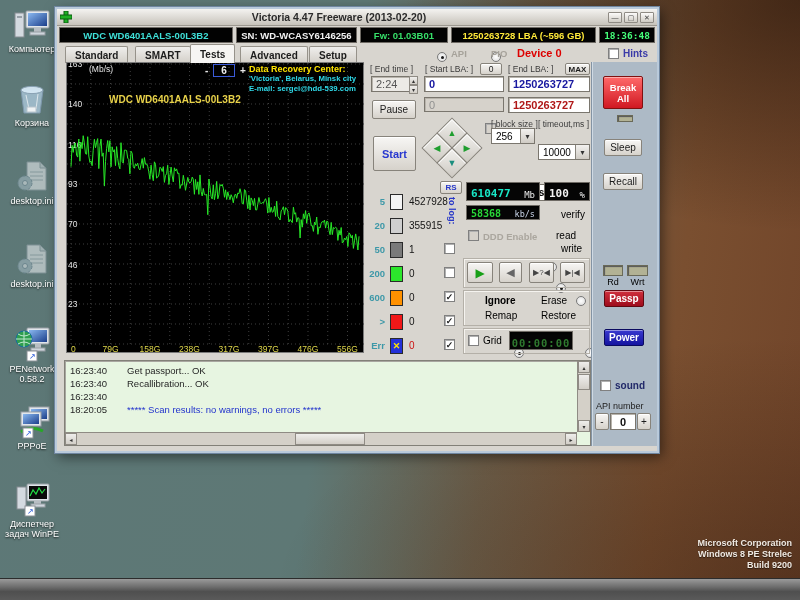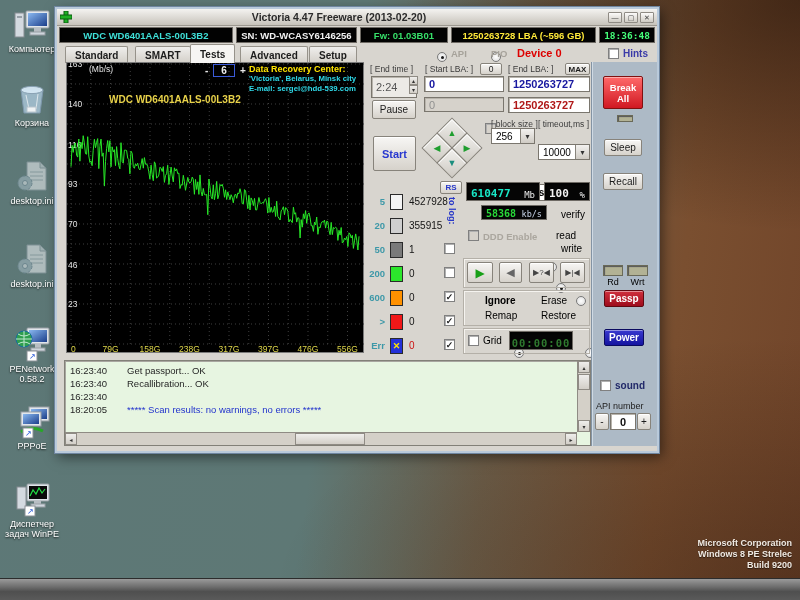--- a/index.html
+++ b/index.html
@@ -320,21 +320,21 @@
       <div class="gmodel">WDC WD6401AALS-00L3B2</div>
     </div>
 
     
     <div class="blbl a" style="left:313px;top:55px">[ End time ]</div>
     <div class="blbl a" style="left:368px;top:55px">[ Start LBA: ]</div>
     <div class="btn a" style="left:423px;top:54px;width:22px;height:12px;font-size:8.5px">0</div>
     <div class="blbl a" style="left:451px;top:55px">[ End LBA: ]</div>
     <div class="btn a" style="left:508px;top:54px;width:25px;height:12px;font-size:8px;font-weight:bold">MAX</div>
 
-    <div class="inp a" style="left:314px;top:67px;width:46px;height:22px;background:#eceae6;color:#555;font-weight:normal">2:24</div>
+    <div class="inp a" style="left:314px;top:67px;width:46px;height:16px;background:#eceae6;color:#555;font-weight:normal">2:24</div>
     <div class="a" style="left:352px;top:67px;width:9px;height:16px;display:flex;flex-direction:column">
       <div class="sb" style="flex:1">▴</div>
       <div class="sb" style="flex:1">▾</div>
     </div>
     <div class="inp a" style="left:367px;top:67px;width:80px;height:16px;color:#1818a0">0</div>
     <div class="inp a" style="left:451px;top:67px;width:82px;height:16px;color:#1818a0">1250263727</div>
 
     <div class="btn a" style="left:315px;top:91px;width:44px;height:19px">Pause</div>
     <div class="inp a" style="left:367px;top:88px;width:80px;height:15px;background:#d6d2cb;color:#909090;font-weight:normal">0</div>
     <div class="inp a" style="left:451px;top:88px;width:82px;height:16px;color:#b01818">1250263727</div>
@@ -414,21 +414,21 @@
 
     
     <div class="lcd a" style="left:409px;top:173px;width:74px;height:19px">
       <span style="color:#18e8c8;font-weight:bold;font-size:11px;flex:1">610477</span>
       <span style="color:#e8e8e8;font-size:9px">Mb</span>
     </div>
     <div class="lcd a" style="left:487px;top:173px;width:46px;height:19px">
       <span style="color:#f2f2f2;font-weight:bold;font-size:11px;flex:1">100</span>
       <span style="color:#f2f2f2;font-size:9px">%</span>
     </div>
-    <div class="lcd a" style="left:424px;top:196px;width:66px;height:15px">
+    <div class="lcd a" style="left:409px;top:196px;width:74px;height:15px">
       <span style="color:#28d838;font-weight:bold;font-size:10px;flex:1">58368</span>
       <span style="color:#c8d4e8;font-size:8.5px">kb/s</span>
     </div>
     <span class="check dis a" style="left:411px;top:221px"></span>
     <span class="a" style="left:426px;top:222px;font-size:9.5px;font-weight:bold;color:#aaa69e">DDD Enable</span>
 
     <span class="radio a" style="left:490px;top:200px"></span>
     <span class="a" style="left:504px;top:200px;font-size:10px">verify</span>
     <span class="radio a on" style="left:485px;top:221px"></span>
     <span class="a" style="left:499px;top:221px;font-size:10px">read</span>

